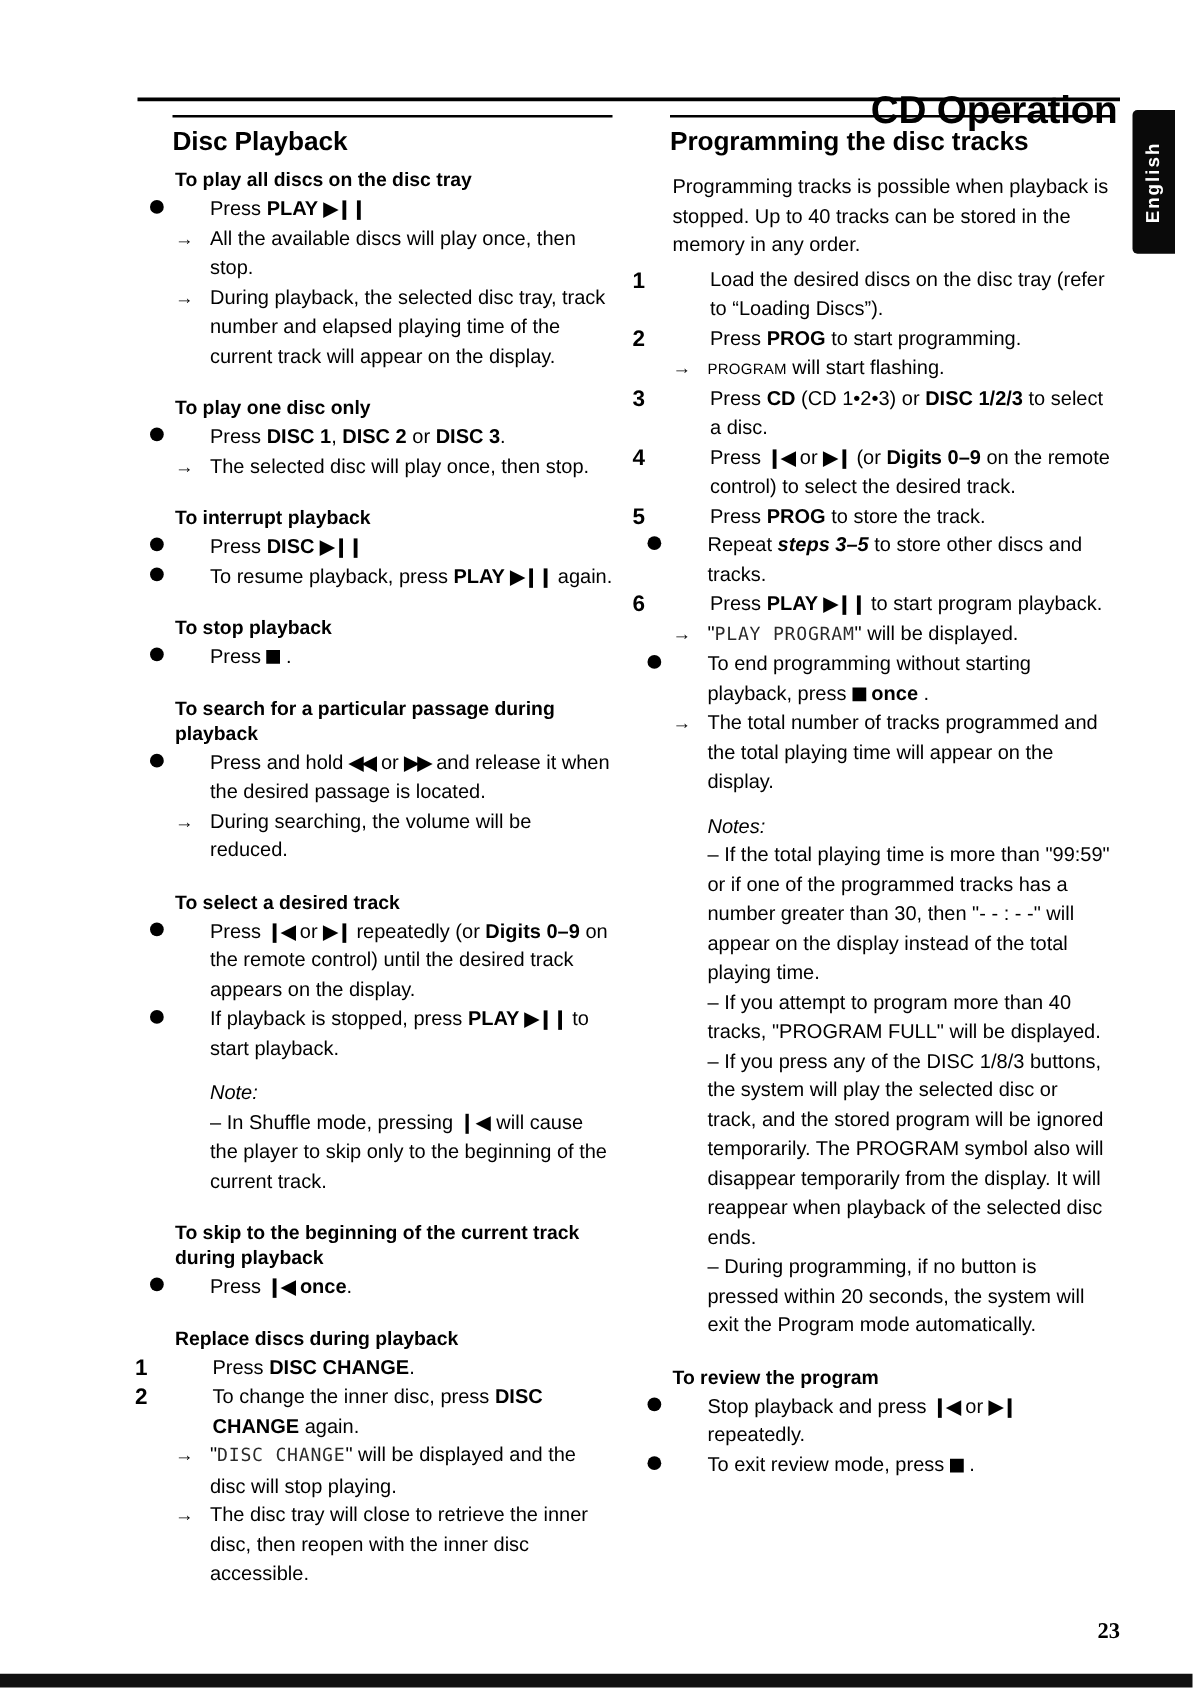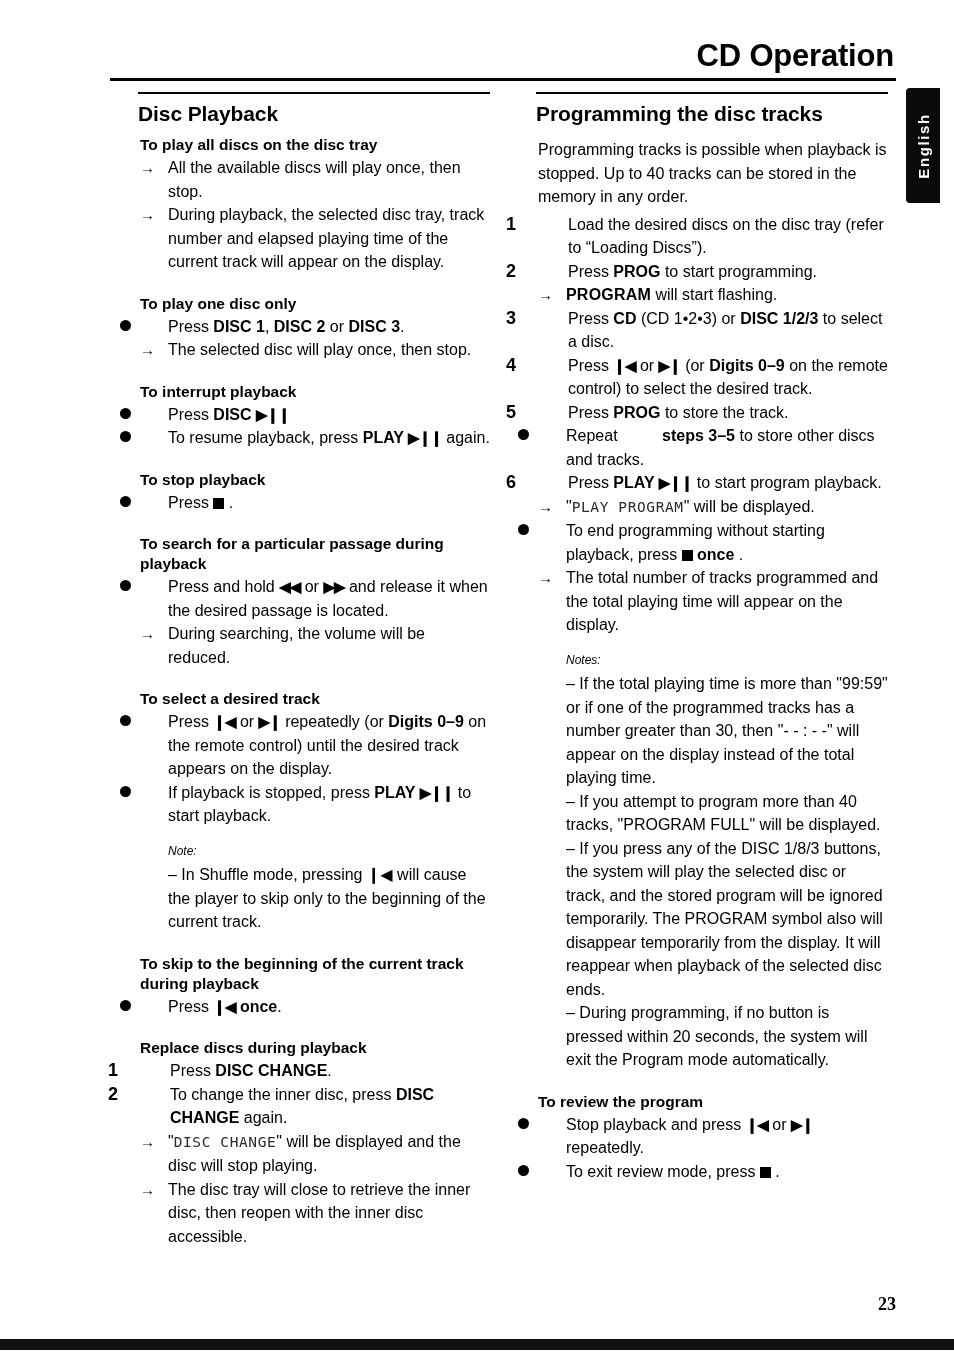--- a/index.html
+++ b/index.html
@@ -28,21 +28,21 @@
     left: 0;
     right: 0;
     bottom: 3px;
     height: 11px;
     background: #111111;
   }
 
   
   .page-title {
     position: absolute;
-    top: 16px;
+    top: 48px;
     right: 60px;
     font-size: 31px;
     font-weight: bold;
     letter-spacing: -0.2px;
     line-height: 38px;
     white-space: nowrap;
   }
 
   .title-rule {
     position: absolute;
@@ -166,35 +166,35 @@
     line-height: 23.5px;
     font-weight: bold;
   }
 
   .spacer-sm { height: 12px; }
   .spacer-md { height: 20px; }
 
   
   .notes-title {
     font-style: italic;
-    font-size: 12px;
+    font-size: 16px;
     line-height: 23.5px;
     margin: 0 0 0 30px;
   }
   .note-item {
     font-size: 16px;
     line-height: 23.5px;
     margin: 0 0 0 30px;
     text-indent: 0;
   }
 
   b, .b { font-weight: bold; }
   .smallcaps {
-    font-size: 16px;
-    font-weight: bold;
+    font-size: 12px;
+    font-weight: normal;
     letter-spacing: 0.2px;
   }
 
   
   .glyph {
     font-weight: bold;
     letter-spacing: -1px;
     font-size: 15px;
   }
   .glyph-stop {
@@ -235,20 +235,21 @@
   <div class="lang-tab">
     <span class="lang-text">English</span>
   </div>
 
   <div class="col col-left">
     <div class="col-rule"></div>
     <h2 class="col-head">Disc Playback</h2>
     <div id="left-body">
         <div class="block">
           <div class="sub-head">To play all discs on the disc tray</div>
+          <p class="row"><span class="marker dot"></span>Press <b>PLAY </b><span class="glyph">▶❙❙</span></p>
           <p class="arrow-row"><span class="arrow">→</span>All the available discs will play once, then stop.</p>
           <p class="arrow-row"><span class="arrow">→</span>During playback, the selected disc tray, track number and elapsed playing time of the current track will appear on the display.</p>
         </div>
         <div class="block">
           <div class="spacer-md"></div>
           <div class="sub-head">To play one disc only</div>
           <p class="row"><span class="marker dot"></span>Press <b>DISC 1</b>, <b>DISC 2</b> or <b>DISC 3</b>.</p>
           <p class="arrow-row"><span class="arrow">→</span>The selected disc will play once, then stop.</p>
         </div>
         <div class="block">
@@ -298,21 +299,21 @@
     <h2 class="col-head">Programming the disc tracks</h2>
     <p class="intro">Programming tracks is possible when playback is stopped. Up to 40 tracks can be stored in the memory in any order.</p>
     <div id="right-body">
         <div class="block">
           <p class="row num"><span class="marker numeral">1</span>Load the desired discs on the disc tray (refer to “Loading Discs”).</p>
           <p class="row num"><span class="marker numeral">2</span>Press <b>PROG</b> to start programming.</p>
           <p class="arrow-row"><span class="arrow">→</span><span class="smallcaps">PROGRAM</span> will start flashing.</p>
           <p class="row num"><span class="marker numeral">3</span>Press <b>CD</b> (CD 1•2•3) or <b>DISC 1/2/3</b> to select a disc.</p>
           <p class="row num"><span class="marker numeral">4</span>Press <span class="glyph">❙◀</span> or <span class="glyph">▶❙</span> (or <b>Digits 0–9</b> on the remote control) to select the desired track.</p>
           <p class="row num"><span class="marker numeral">5</span>Press <b>PROG</b> to store the track.</p>
-          <p class="row"><span class="marker dot"></span>Repeat <b style=" margin-left: 40px;">steps 3–5</b> to store other discs and tracks.</p>
+          <p class="row"><span class="marker dot"></span>Repeat <b style="font-style: italic;">steps 3–5</b> to store other discs and tracks.</p>
           <p class="row num"><span class="marker numeral">6</span>Press <b>PLAY </b><span class="glyph">▶❙❙</span> to start program playback.</p>
           <p class="arrow-row"><span class="arrow">→</span>"<span class="lcd">PLAY PROGRAM</span>" will be displayed.</p>
           <p class="row"><span class="marker dot"></span>To end programming without starting playback, press <span class="glyph-stop"></span> <b>once</b> .</p>
           <p class="arrow-row"><span class="arrow">→</span>The total number of tracks programmed and the total playing time will appear on the display.</p>
           <div class="spacer-sm"></div>
           <p class="notes-title">Notes:</p>
           <p class="note-item">–  If the total playing time is more than "99:59" or if one of the programmed tracks has a number greater than 30, then "- - : - -" will appear on the display instead of the total playing time.</p>
           <p class="note-item">–  If you attempt to program more than 40 tracks, "PROGRAM FULL" will be displayed.</p>
           <p class="note-item">–  If you press any of the DISC 1/8/3 buttons, the system will play the selected disc or track, and the stored program will be ignored temporarily. The PROGRAM symbol also will disappear temporarily from the display. It will reappear when playback of the selected disc ends.</p>
           <p class="note-item">–  During programming, if no button is pressed within 20 seconds, the system will exit the Program mode automatically.</p>

